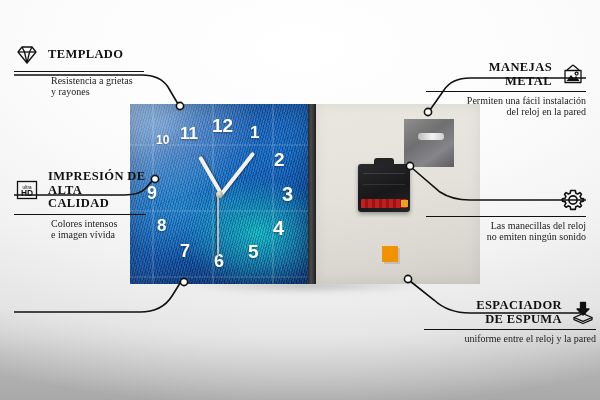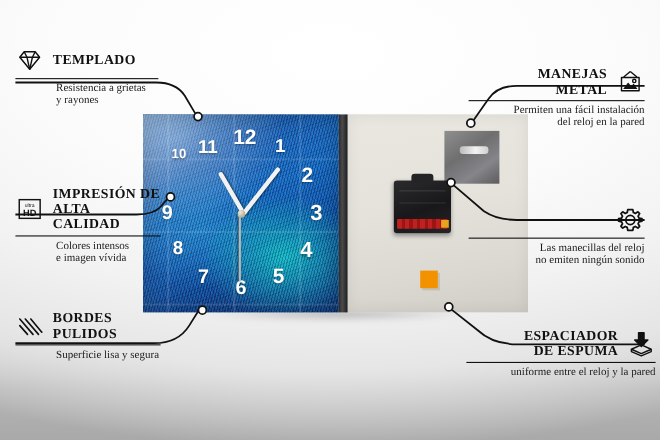--- a/index.html
+++ b/index.html
@@ -175,40 +175,20 @@
       <span>
         <div class="title">IMPRESIÓN DE</div>
         <div class="title">ALTA CALIDAD</div>
       </span>
     </div>
     <div class="rule"></div>
     <div class="desc">Colores intensos</div>
     <div class="desc">e imagen vívida</div>
   </div>
 
-  <div class="callout left" style="left:14px;top:283px;width:132px;">
-    <div class="head-row">
-      <span class="ico">
-        <svg viewBox="0 0 26 26">
-            <g stroke="#111" stroke-width="1.5" fill="none" stroke-linecap="round">
-          <path d="M4,6 L16,20"></path>
-              <path d="M9,6 L21,20"></path>
-              <path d="M14,6 L24,18"></path>
-          <path d="M4,12 L11,20"></path>
-            </g>
-          </svg>
-      </span>
-      <span>
-        <div class="title">BORDES</div>
-        <div class="title">PULIDOS</div>
-      </span>
-    </div>
-    <div class="rule"></div>
-    <div class="desc">Superficie lisa y segura</div>
-  </div>
 
   <div class="callout right" style="right:14px;top:44px;width:160px;">
     <div class="head-row">
       <span>
         <div class="title">MANEJAS</div>
         <div class="title">METAL</div>
       </span>
       <span class="ico">
         <svg viewBox="0 0 26 26">
             <g fill="none" stroke="#111" stroke-width="1.3" stroke-linejoin="round">

